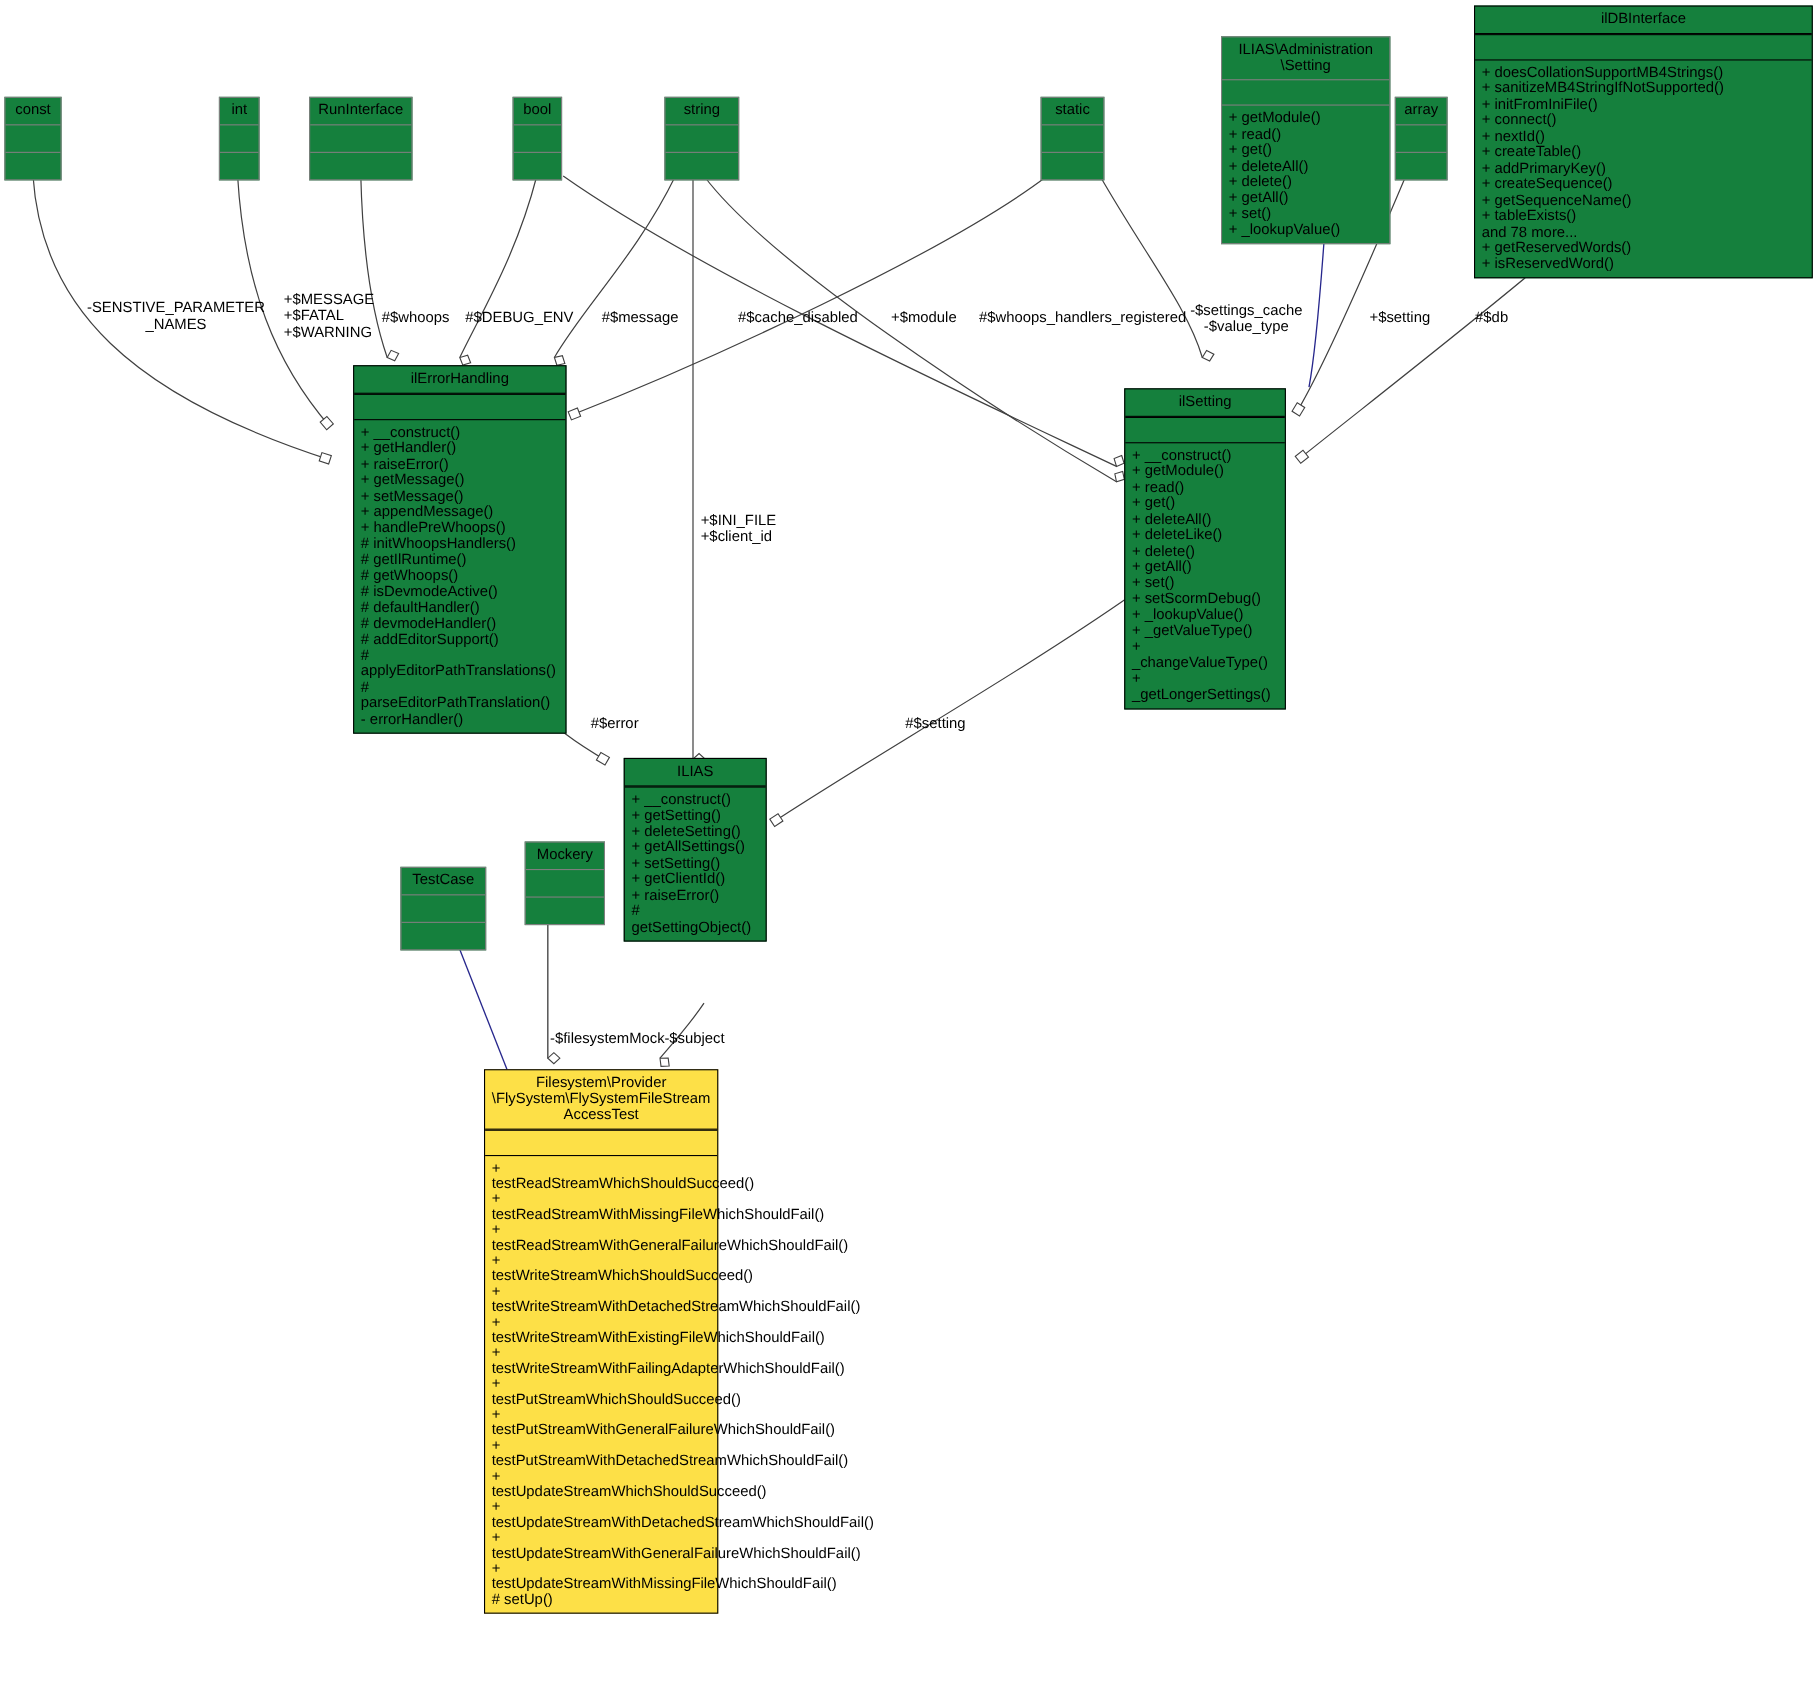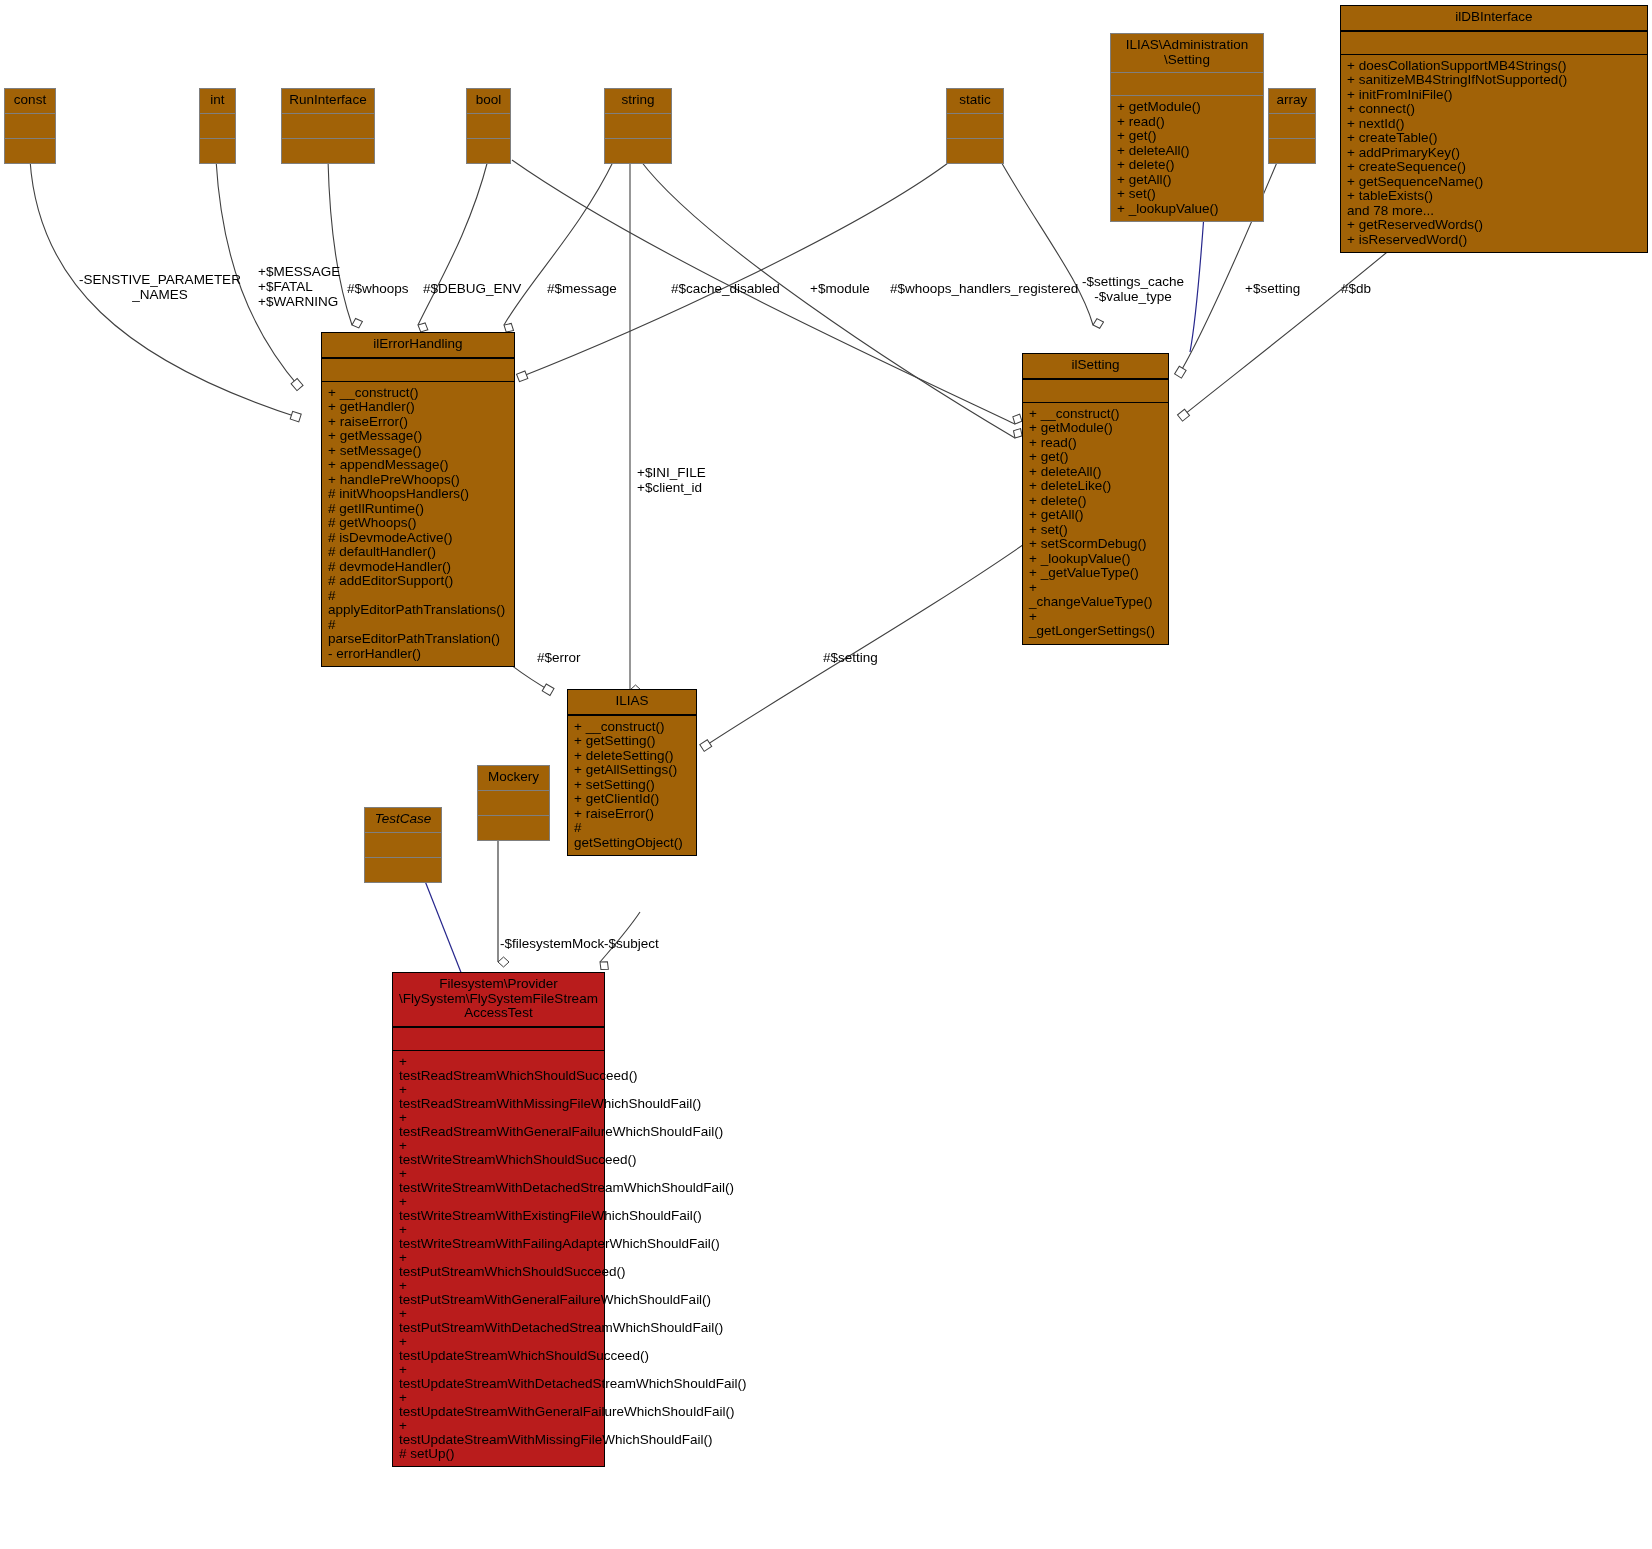--- a/index.html
+++ b/index.html
@@ -24,33 +24,34 @@
     top: 0;
     width: 1652px;
     height: 1549px;
     pointer-events: none;
   }
 
   
   .node {
     position: absolute;
     box-sizing: border-box;
-    background: #a16207;
+    background: #15803d;
     border: 1px solid #7f7f7f;
     font-size: 13.5px;
     line-height: 14.5px;
     color: #000000;
     z-index: 5;
   }
   .node.solid {
     border: 1px solid #000000;
   }
   .node.filled {
-    background: #b91c1c;
+    background: #fde047;
     border: 1px solid #000000;
+    margin-left: 48px;
   }
   .node .title {
     text-align: center;
     padding: 4px 4px 5px 4px;
     white-space: pre-line;
   }
   .node.solid .title,
   .node.filled .title {
     border-bottom: 1px solid #000000;
   }
@@ -286,21 +287,21 @@
         <div>+ getSetting()</div>
         <div>+ deleteSetting()</div>
         <div>+ getAllSettings()</div>
         <div>+ setSetting()</div>
         <div>+ getClientId()</div>
         <div>+ raiseError()</div>
         <div># getSettingObject()</div>
       </div>
   </div>
 
-  <div class="node stub" style="left:364px; top:807px; width:78px;font-style:italic;">
+  <div class="node stub" style="left:364px; top:788px; width:78px;">
     <div class="title">TestCase</div>
     <div class="compartment sep"></div>
     <div class="compartment sep"></div>
   </div>
 
   <div class="node stub" style="left:461px; top:765px; width:73px;margin-left:16px;">
     <div class="title">Mockery</div>
     <div class="compartment sep"></div>
     <div class="compartment sep"></div>
   </div>

